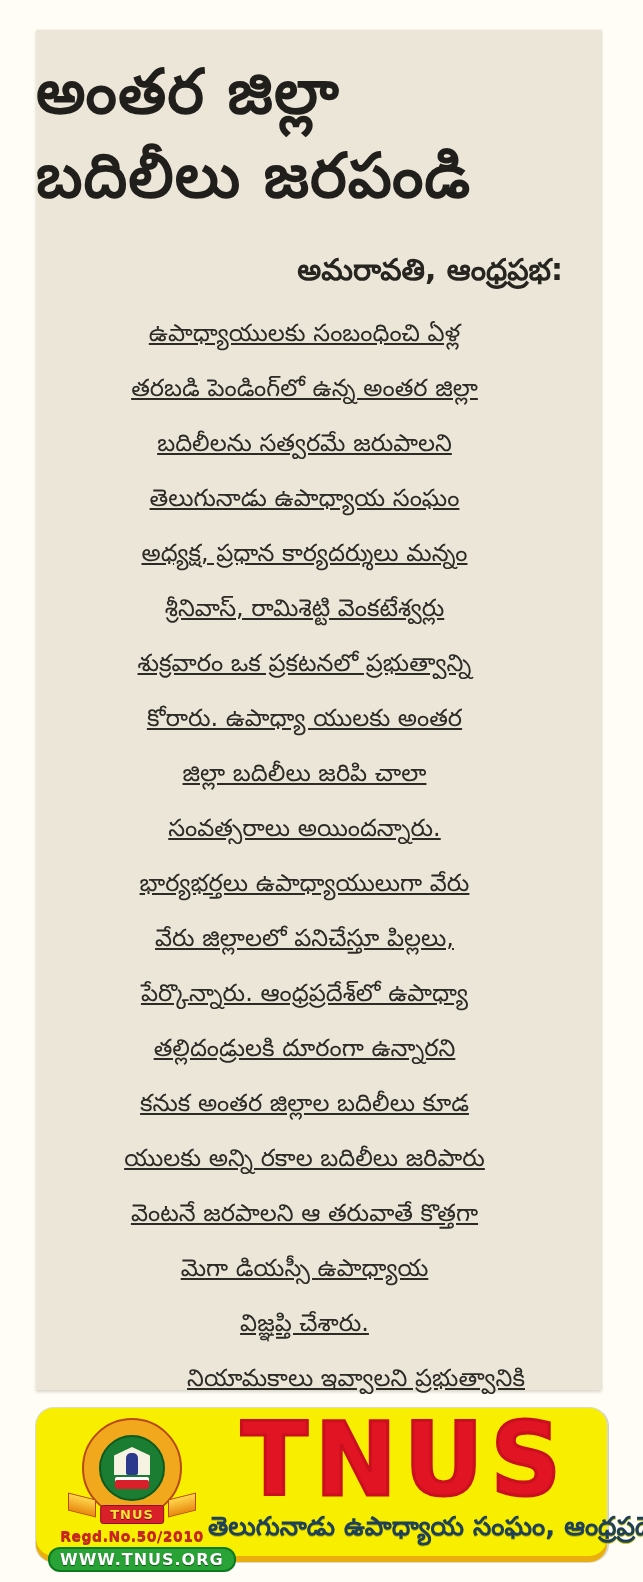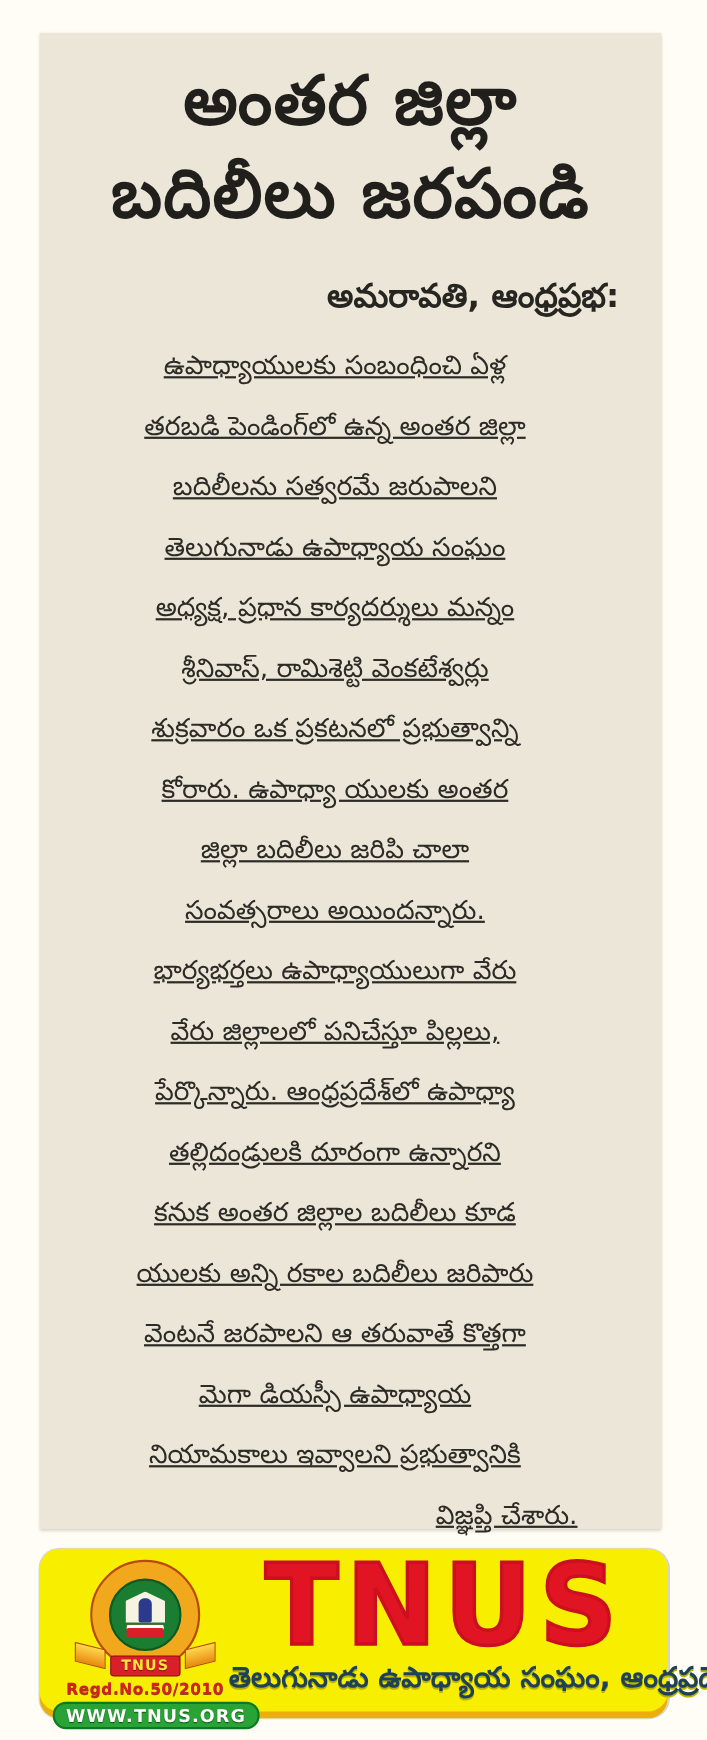--- a/index.html
+++ b/index.html
@@ -11,21 +11,21 @@
     overflow:hidden;
   }
 
   
   .clipping {
     position:absolute; left:36px; top:30px;
     width:565px; height:1360px;
     background:#ece6d9;
     box-shadow:0 2px 3px rgba(120,110,90,.25), 1px 0 2px rgba(120,110,90,.15);
   }
-  .headline { margin-top:20px; text-align:center; color:#201f1c; }
+  .headline { margin-top:20px; color:#201f1c; }
   .headline-line {
     font-size:62px; font-weight:bold; line-height:84px;
     letter-spacing:1px;
   }
   .dateline {
     margin-top:34px; padding-right:38px;
     text-align:right;
     font-size:30px; font-weight:bold; color:#262520;padding-left:25px;
   }
   .article-body {
@@ -148,22 +148,22 @@
       <div class="article-line">జిల్లా బదిలీలు జరిపి చాలా</div>
       <div class="article-line">సంవత్సరాలు అయిందన్నారు.</div>
       <div class="article-line">భార్యభర్తలు ఉపాధ్యాయులుగా వేరు</div>
       <div class="article-line">వేరు జిల్లాలలో పనిచేస్తూ పిల్లలు,</div>
       <div class="article-line">పేర్కొన్నారు. ఆంధ్రప్రదేశ్‌లో ఉపాధ్యా</div>
       <div class="article-line">తల్లిదండ్రులకి దూరంగా ఉన్నారని</div>
       <div class="article-line">కనుక అంతర జిల్లాల బదిలీలు కూడ</div>
       <div class="article-line">యులకు అన్ని రకాల బదిలీలు జరిపారు</div>
       <div class="article-line">వెంటనే జరపాలని ఆ తరువాతే కొత్తగా</div>
       <div class="article-line">మెగా డియస్సీ ఉపాధ్యాయ</div>
+      <div class="article-line">విజ్ఞప్తి చేశారు.</div>
       <div class="article-line">నియామకాలు ఇవ్వాలని ప్రభుత్వానికి</div>
-      <div class="article-line">విజ్ఞప్తి చేశారు.</div>
     </div>
 </div>
 
 <div class="banner">
 
   <div class="logo-zone">
     <div class="emblem">
       <div class="emblem-core">
         <div class="emblem-house"></div>
         <div class="emblem-figure"></div>

